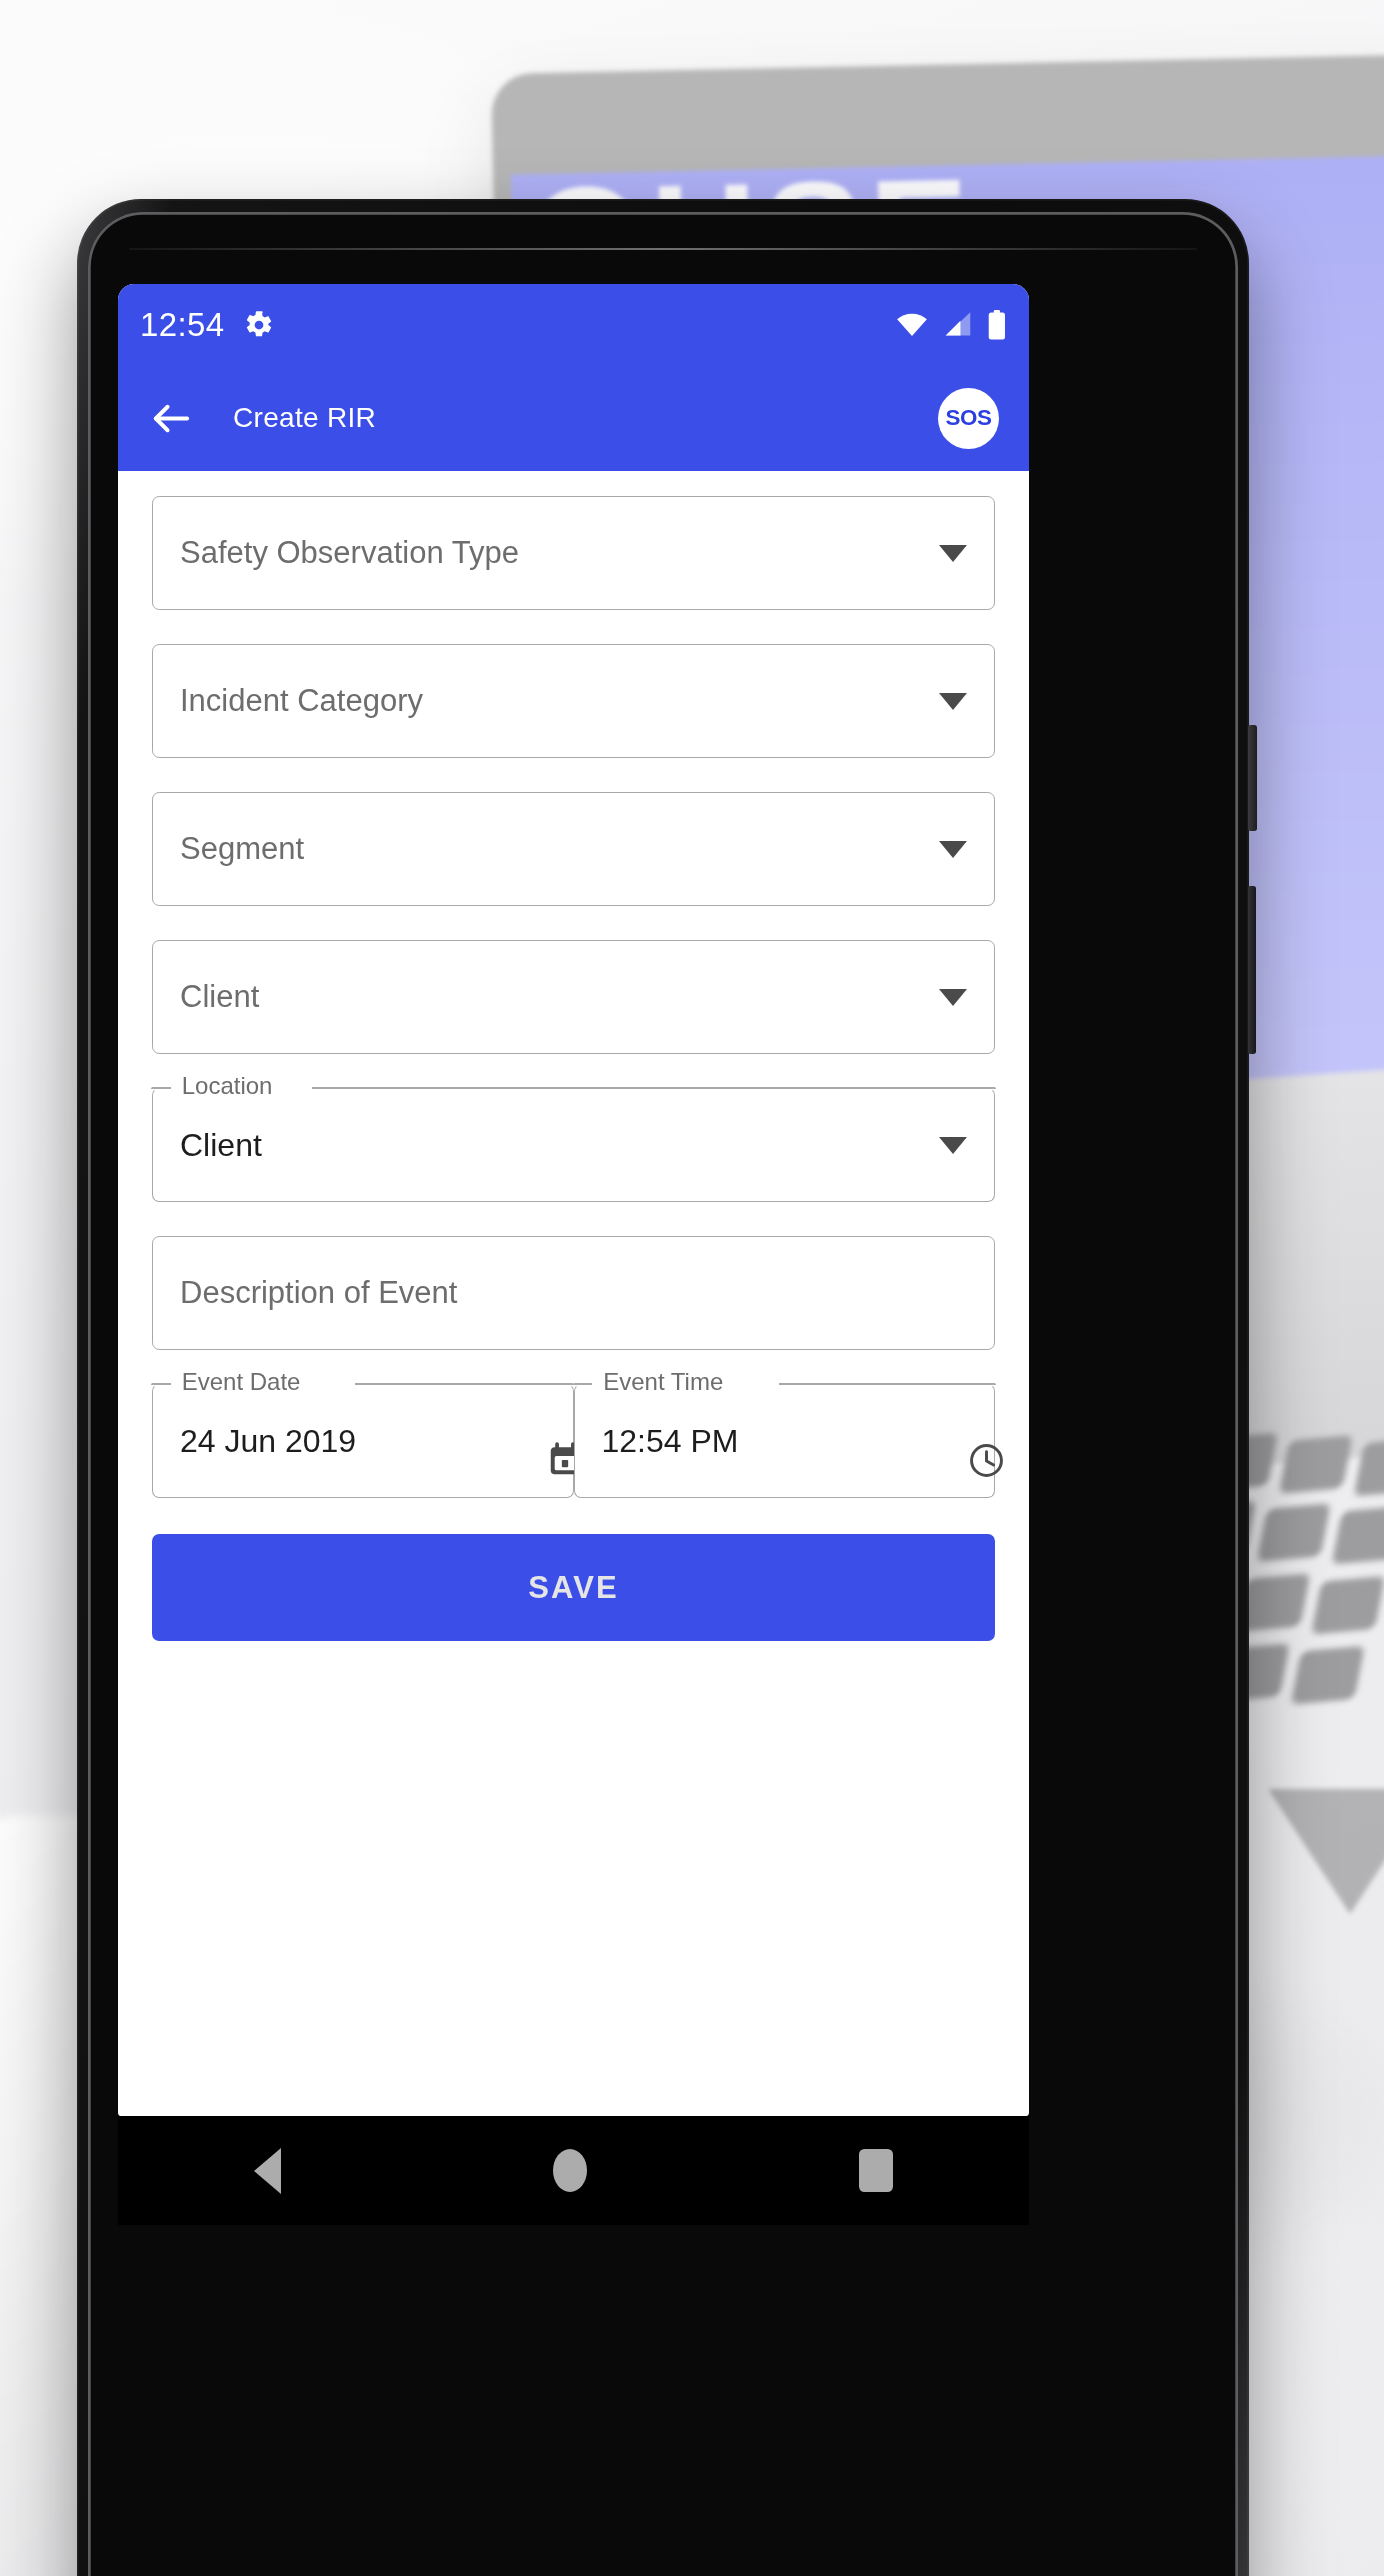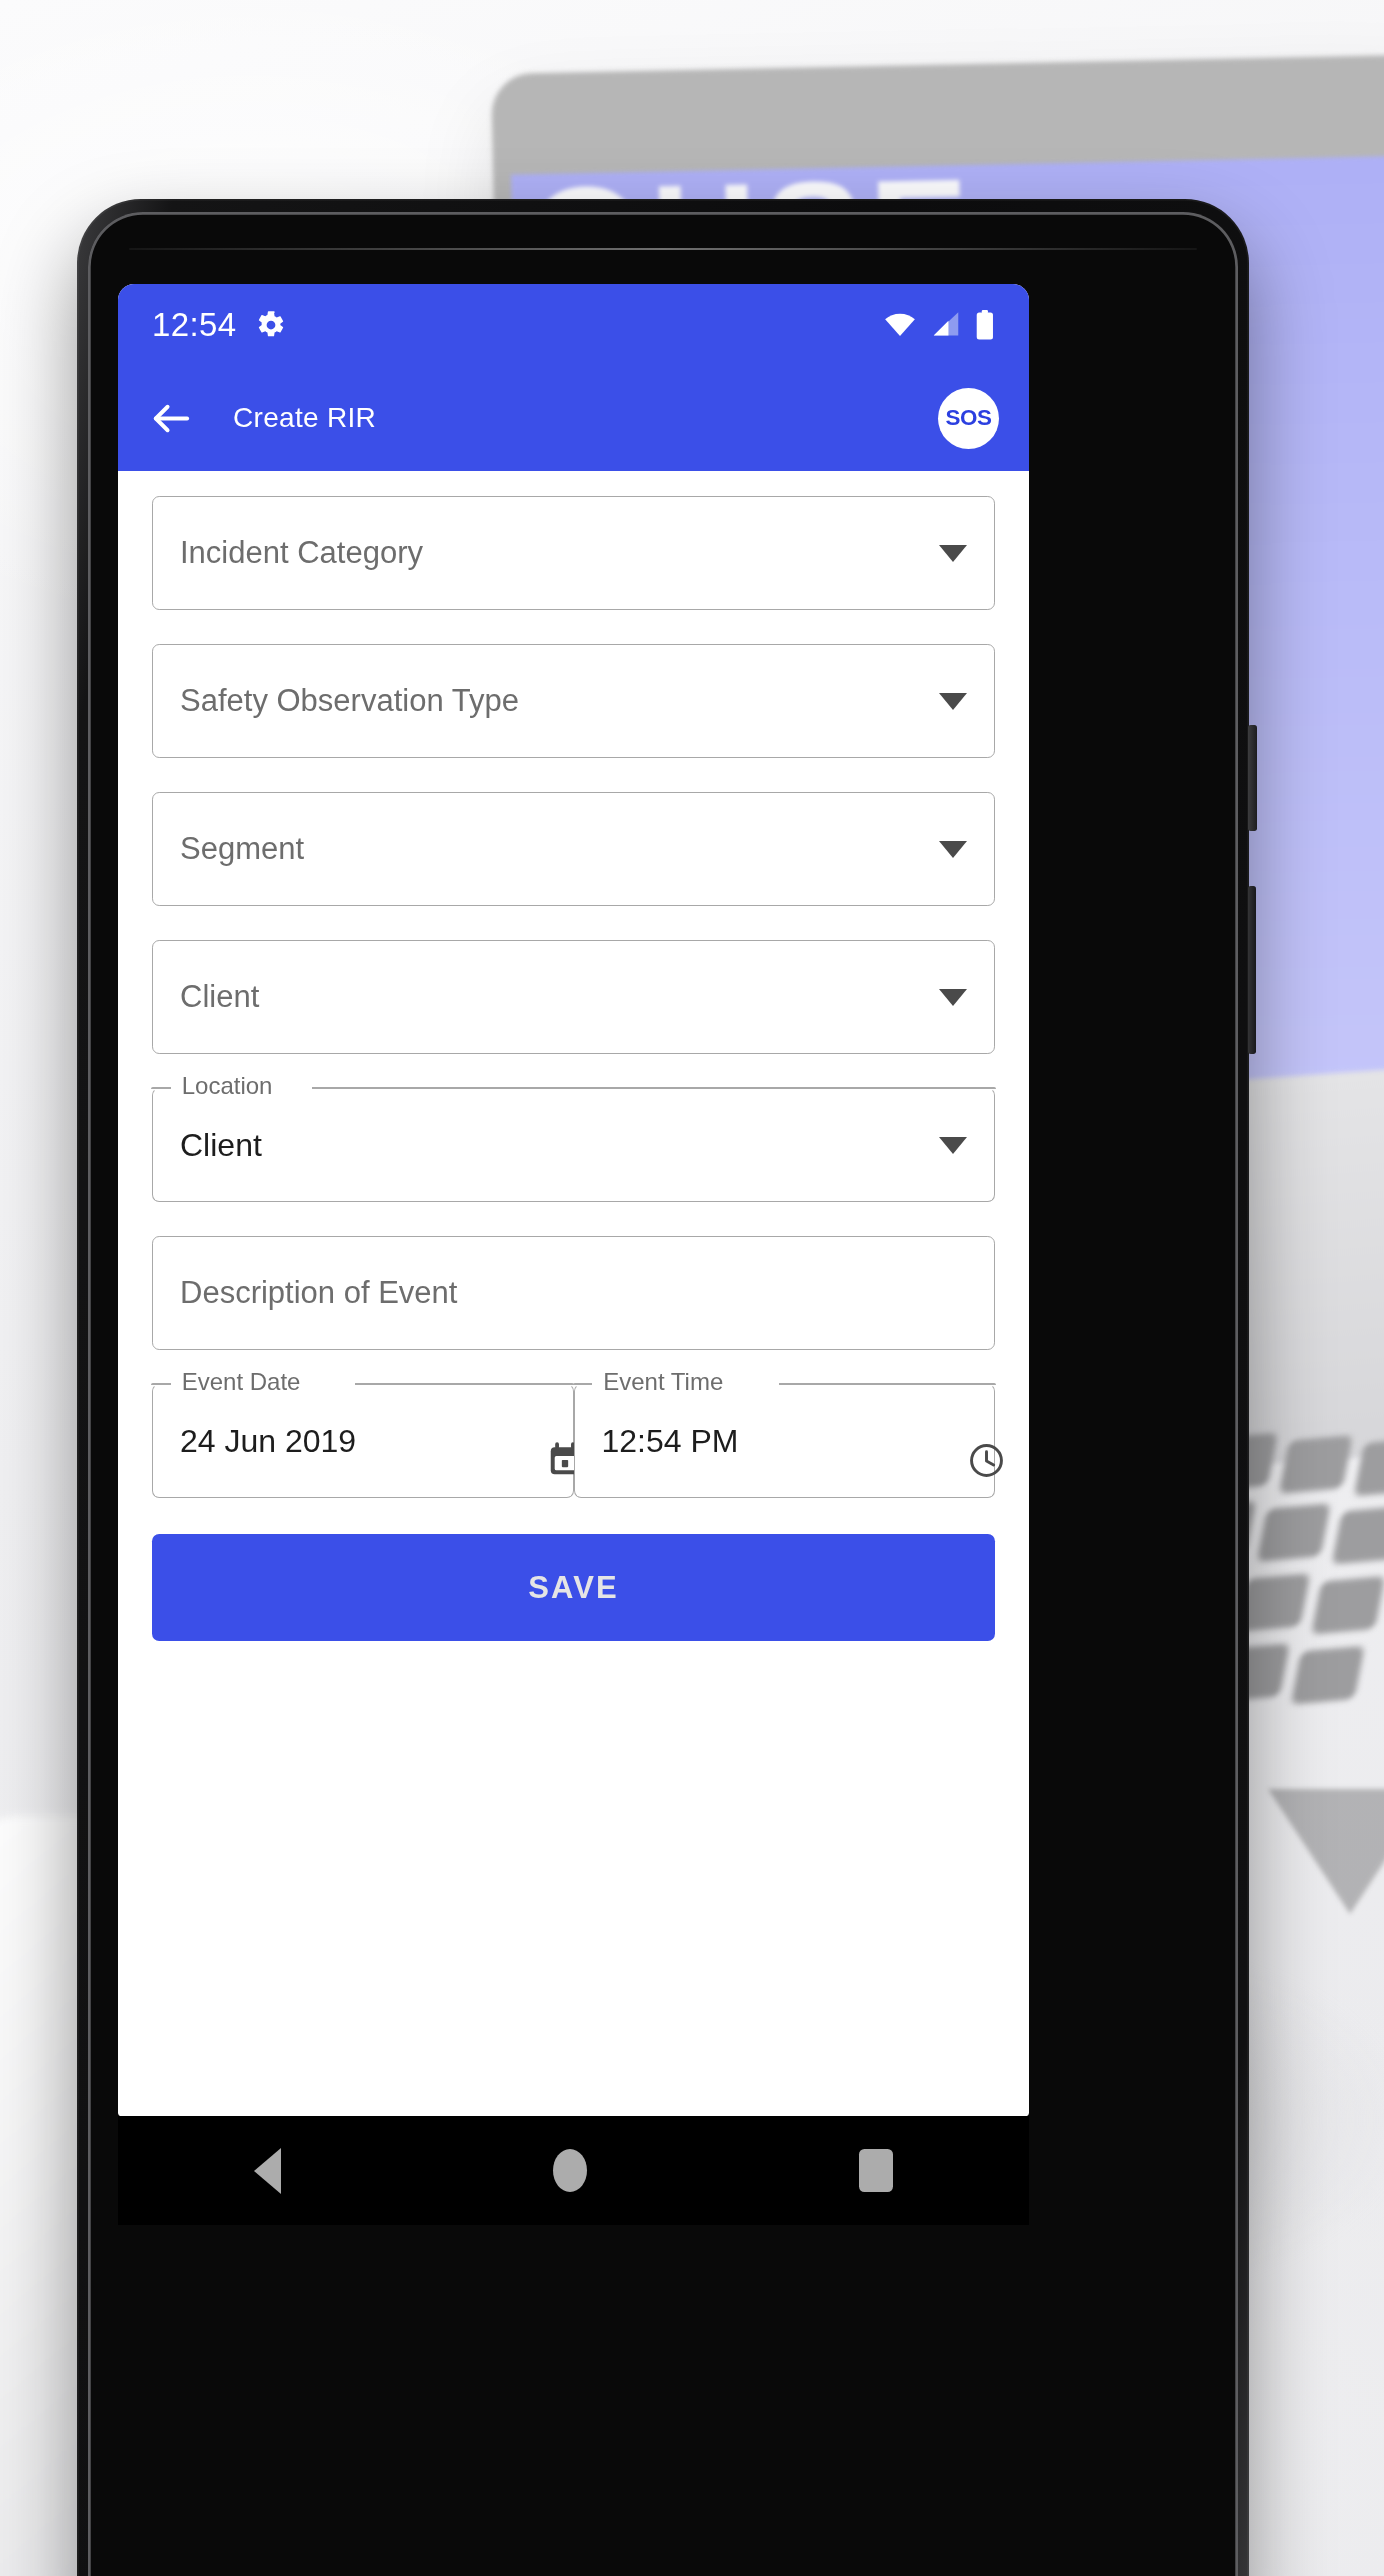--- a/index.html
+++ b/index.html
@@ -119,21 +119,21 @@
   
   .screen {
     position:absolute; left:118px; top:284px; width:911px; height:1832px;
     background:#ffffff; overflow:hidden;
     border-radius:16px 16px 3.6px 3.6px;
   }
 
   
   .statusbar {
     height:81px; background:#3B4FE8; display:flex; align-items:center;
-    padding:0 34px; color:#fff; border-radius:14.3px 14.3px 0 0;
+    padding:0 22px; color:#fff; border-radius:14.3px 14.3px 0 0;
   }
   .sb-clock { font-size:33px; font-weight:500; letter-spacing:0.4px; }
   .sb-gear { margin-left:19.7px; display:flex; align-items:center; }
   .sb-right { margin-left:auto; display:flex; align-items:center; gap:14.3px; }
 
   
   .appbar {
     height:106px; background:#3B4FE8; display:flex; align-items:center;
     padding:0 30px; color:#fff;
   }
@@ -270,26 +270,26 @@
           <polyline points="10,6 4,12 10,18"></polyline>
       </svg>
     </span>
     <div class="appbar-title">Create RIR</div>
     <div class="sos">SOS</div>
   </div>
 
   <div class="form">
 
     <div class="field">
+      <span class="ph">Safety Observation Type</span>
+      <span class="caret"></span>
+    </div>
+
+    <div class="field">
       <span class="ph">Incident Category</span>
-      <span class="caret"></span>
-    </div>
-
-    <div class="field">
-      <span class="ph">Safety Observation Type</span>
       <span class="caret"></span>
     </div>
 
     <div class="field">
       <span class="ph">Segment</span>
       <span class="caret"></span>
     </div>
 
     <div class="field">
       <span class="ph">Client</span>

